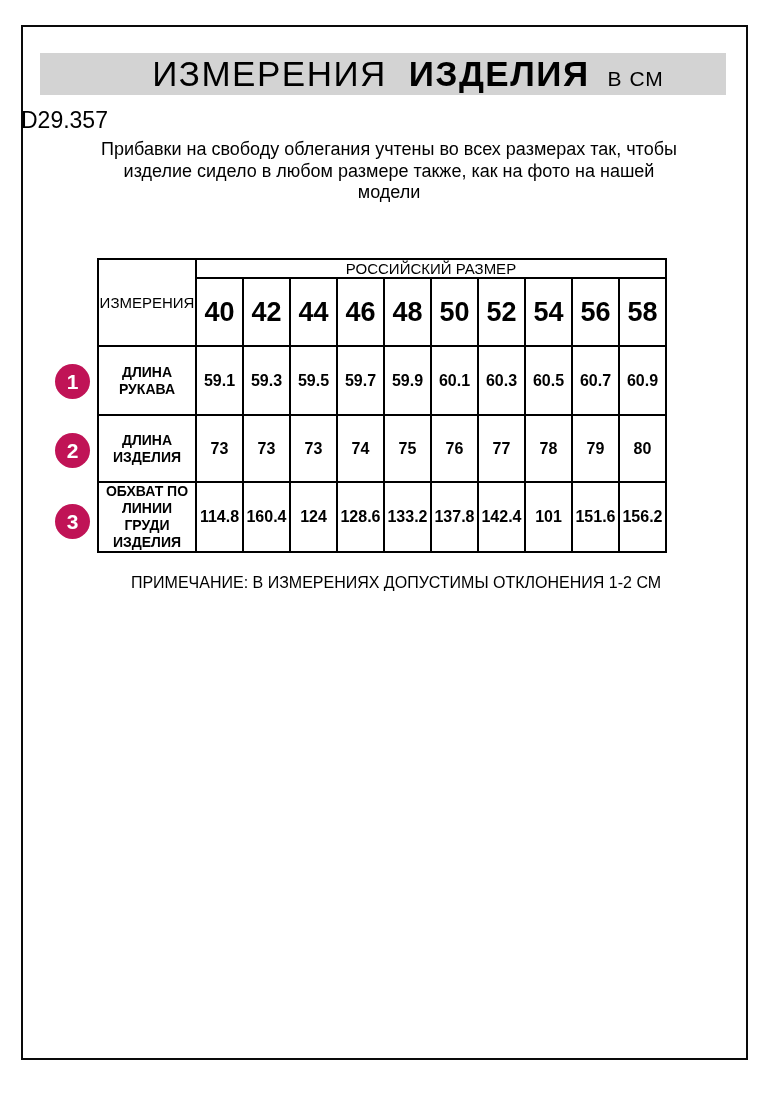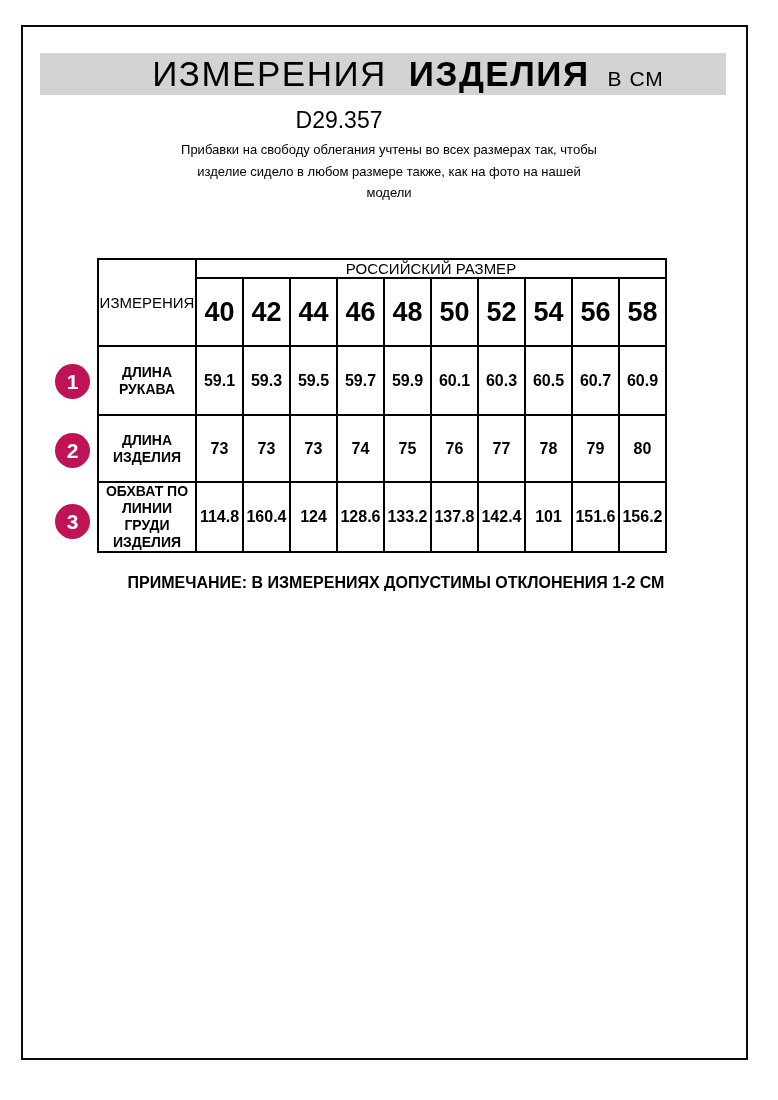--- a/index.html
+++ b/index.html
@@ -52,31 +52,30 @@
     font-size: 21px;
     font-weight: 400;
     letter-spacing: 1px;
     margin-left: 18px;
   }
   .model {
     position: absolute;
     left: 21px;
     top: 107px;
     width: 636px;
-    text-align: center;
     font-size: 23px;
     font-weight: 400;
   }
   .description {
     position: absolute;
     left: 89px;
     top: 139px;
     width: 600px;
     text-align: center;
-    font-size: 13px;
+    font-size: 18px;
     line-height: 21.5px;
     font-weight: 400;
     white-space: pre-line;
   }
   table.meas-table {
     position: absolute;
     left: 97px;
     top: 258px;
     border-collapse: collapse;
     table-layout: fixed;
@@ -132,21 +131,21 @@
   .marker-1 { top: 364px; }
   .marker-2 { top: 433px; }
   .marker-3 { top: 504px; }
   .note {
     position: absolute;
     left: 21px;
     top: 574px;
     width: 750px;
     text-align: center;
     font-size: 16px;
-    font-weight: 700;
+    font-weight: 400;
   }
 </style>
 </head>
 <body>
 
 <div class="frame"></div>
 
 <div class="title-bar">
   <span class="title-main">ИЗМЕРЕНИЯ</span><span class="title-bold">ИЗДЕЛИЯ</span><span class="title-unit">В СМ</span>
 </div>

